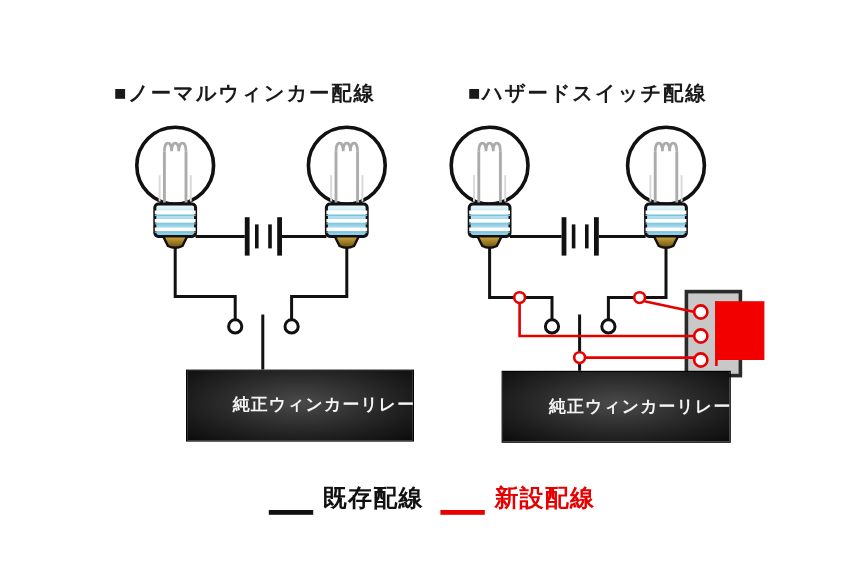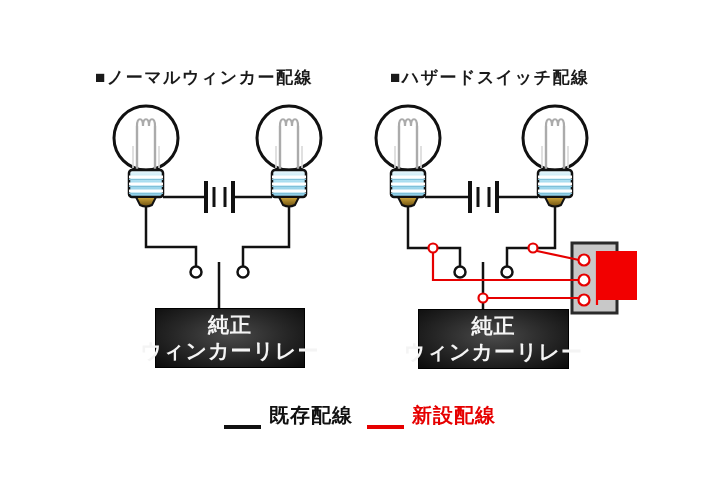--- a/index.html
+++ b/index.html
@@ -26,23 +26,23 @@
   .heading-right{left:378px;margin-left:12px;}
 
   
   .diagram-svg{position:absolute;left:0;top:0;}
 
   
   .relay-box{
     position:absolute;
     background:radial-gradient(ellipse at 50% 45%, #4a4a4a 0%, #262626 55%, #0b0b0b 100%);
     border:1px solid #000;
-    display:flex;flex-direction:column;align-items:center;justify-content:center;
-    color:#f4f4f4;font-weight:700;font-size:21px;line-height:1.25;letter-spacing:1px;
-    text-align:center;white-space:nowrap;
+    display:flex;flex-direction:row;align-items:center;justify-content:center;
+    color:#f4f4f4;font-weight:700;font-size:14px;line-height:1.25;letter-spacing:1px;
+    text-align:center;white-space:nowrap;padding-left:40px;
   }
   .relay-left{left:155px;top:308px;width:148px;height:58px;}
   .relay-right{left:418px;top:309px;width:149px;height:58px;}
 
   
   .legend{
     position:absolute;left:0;top:402px;width:720px;
     display:flex;justify-content:center;align-items:center;
   }
   .legend-item{display:flex;align-items:flex-end;margin:0 7px;}

